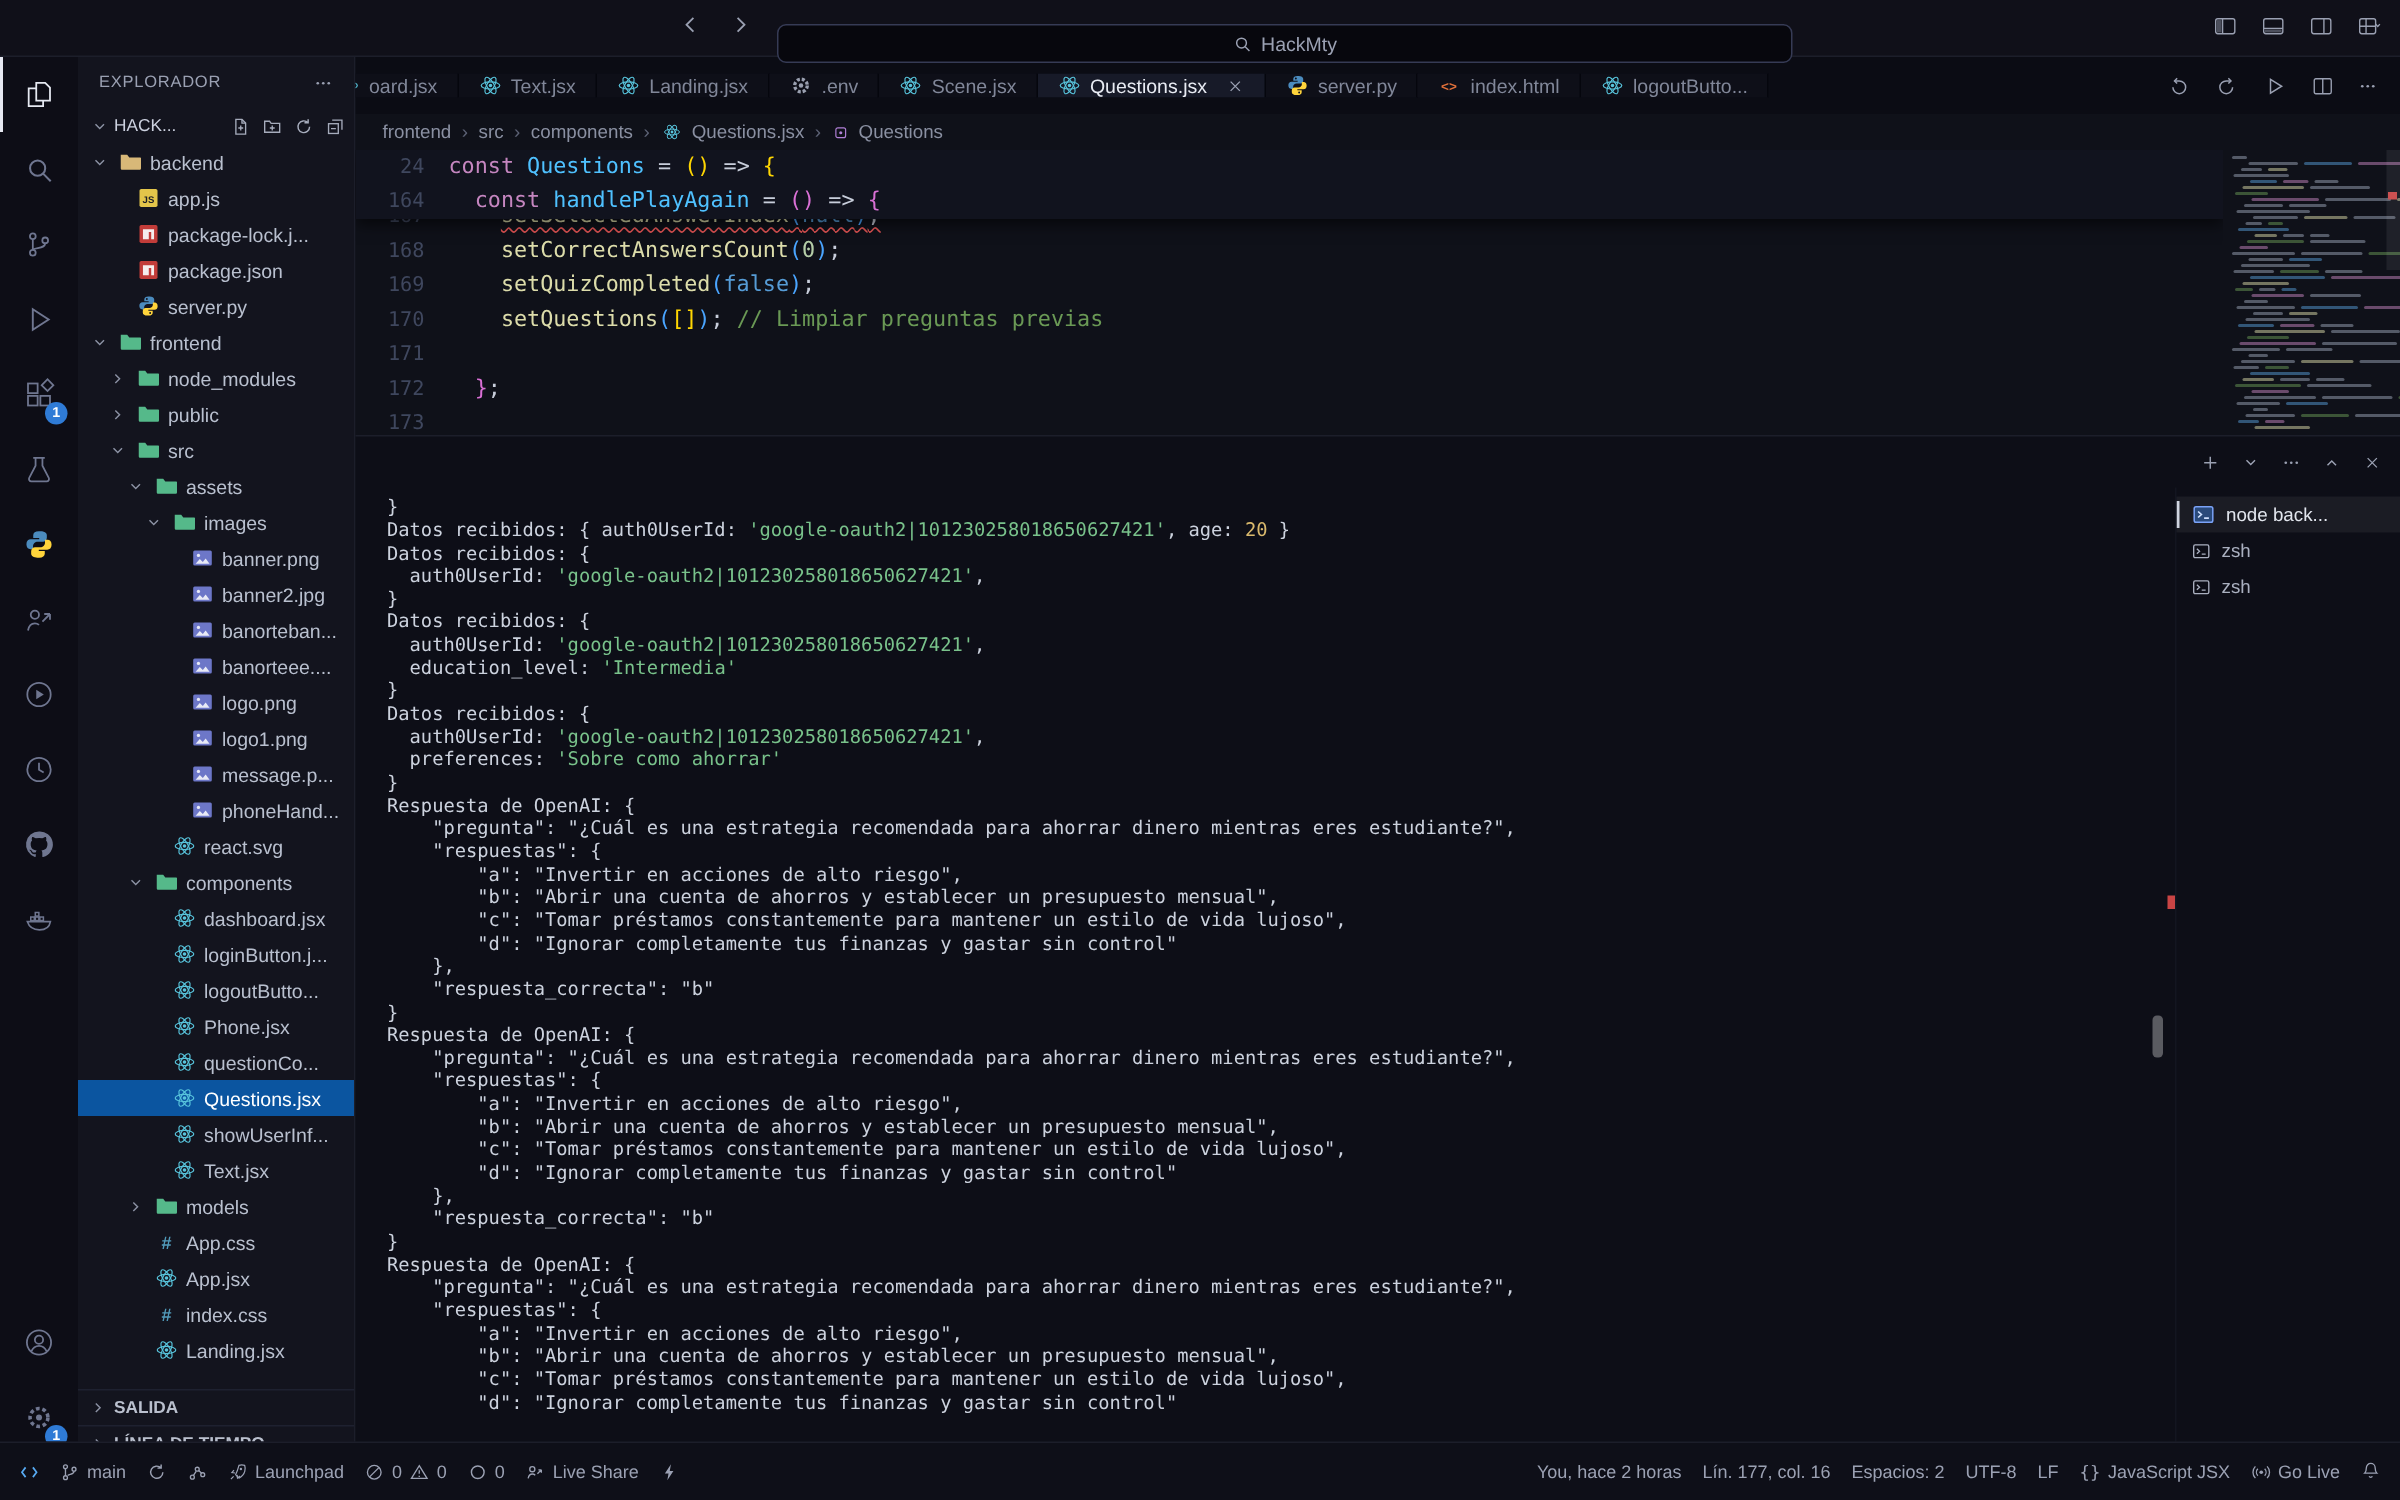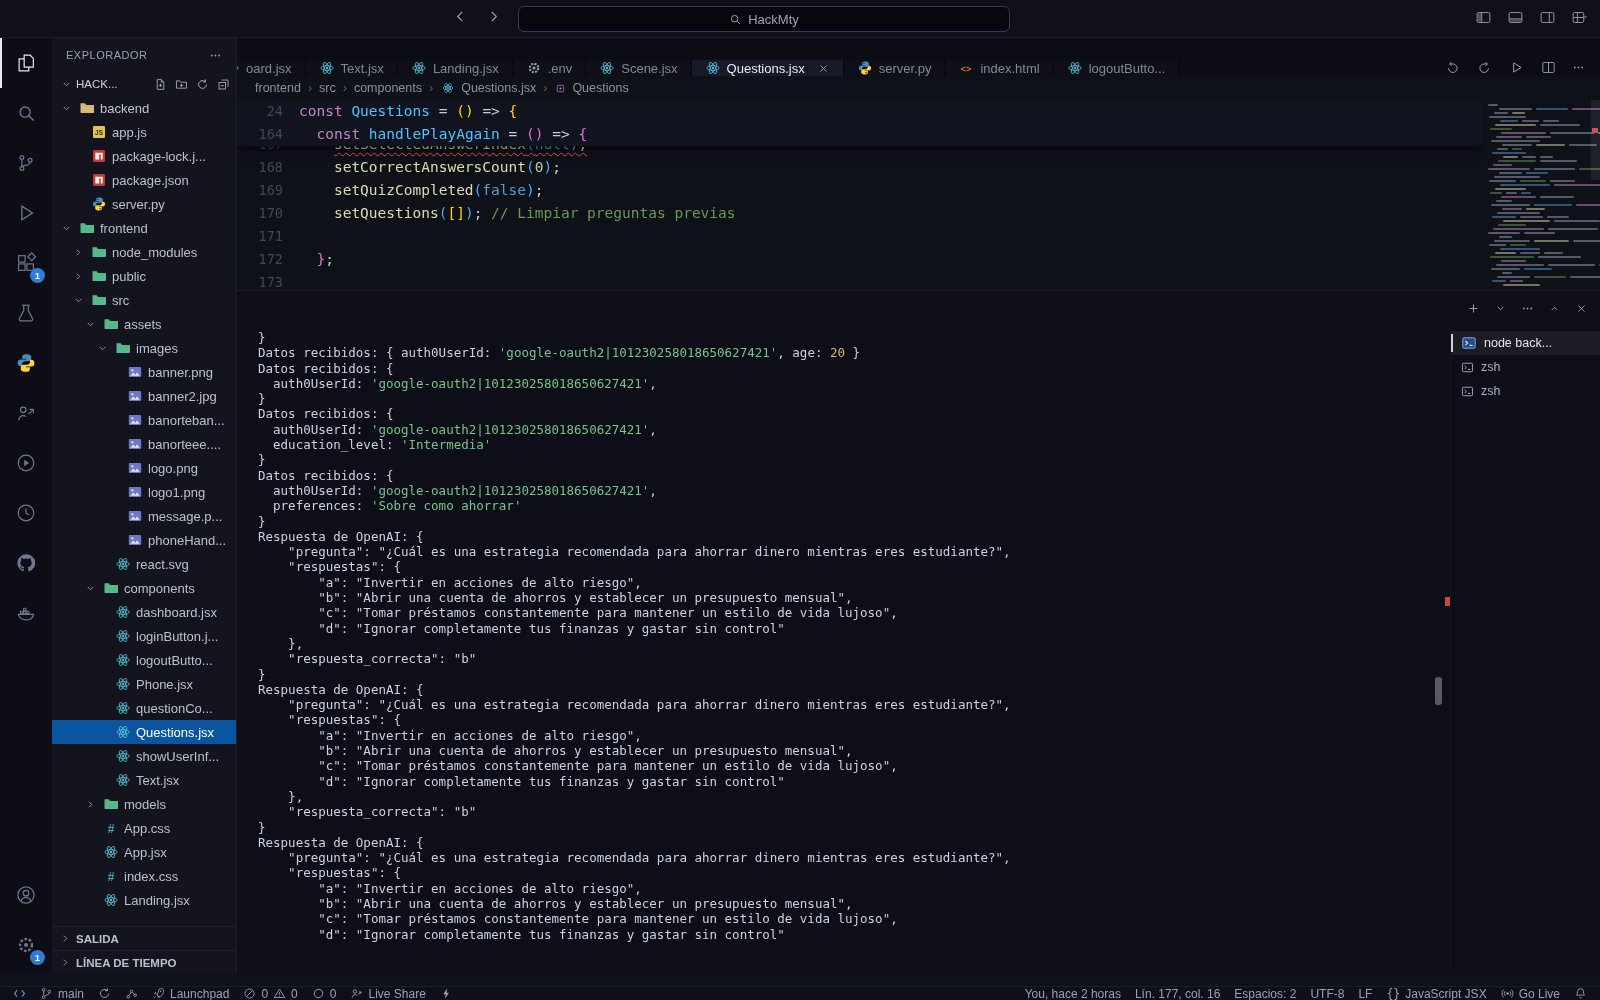--- a/index.html
+++ b/index.html
@@ -3,21 +3,21 @@
 <meta charset="utf-8">
 <style>
   *{box-sizing:border-box;margin:0;padding:0}
   html,body{background:#05050a}
   body{font-family:"Liberation Sans",sans-serif}
   .app{position:relative;width:1600px;height:1000px;background:#0f1119;overflow:hidden;color:#c9cede}
 
   
   .titlebar{position:absolute;top:0;left:0;right:0;height:38px;background:#101019;border-bottom:1px solid #1c1e2a;z-index:5}
   .nav-arrows{position:absolute;left:452px;top:8px;display:flex;gap:16px;color:#9aa0b2}
-  .search-box{position:absolute;left:518px;top:6px;width:492px;height:26px;background:#07070d;border:1px solid #363b55;border-radius:6px;display:flex;align-items:center;justify-content:center;gap:6px;color:#9ba1b3;font-size:13px}
+  .search-box{position:absolute;left:518px;top:16px;width:677px;height:26px;background:#07070d;border:1px solid #363b55;border-radius:6px;display:flex;align-items:center;justify-content:center;gap:6px;color:#9ba1b3;font-size:13px}
   .win-icons{position:absolute;right:12px;top:9px;display:flex;gap:15px;color:#9aa0b2}
 
   
   .workbench{position:absolute;top:38px;bottom:26px;left:0;right:0;display:flex}
 
   .activitybar{width:52px;background:#0d0d16;display:flex;flex-direction:column;align-items:center;flex:none}
   .act-item{width:52px;height:50px;display:flex;align-items:center;justify-content:center;color:#6f7690;position:relative;border-left:2px solid transparent;border-right:2px solid transparent}
   .act-item.active{color:#e6e9f2;border-left-color:#e6e9f2}
   .act-bottom{margin-top:auto;display:flex;flex-direction:column;align-items:center;padding-bottom:4px}
   .badge{position:absolute;right:5px;bottom:5px;min-width:15px;height:15px;border-radius:8px;background:#2f7bd6;color:#fff;font-size:9.5px;font-weight:bold;display:flex;align-items:center;justify-content:center;padding:0 3px}
@@ -30,21 +30,21 @@
   .tree{flex:1;overflow:hidden;font-size:13px}
   .tree-row{height:24px;display:flex;align-items:center;gap:5px;padding-right:4px;color:#b9c0cf;white-space:nowrap;overflow:hidden}
   .tree-row.selected{background:#0b55a0;color:#fff}
   .chev{width:16px;height:16px;flex:none;color:#8a90a2;display:flex;align-items:center;justify-content:center}
   .ficon{width:16px;height:16px;flex:none;display:flex;align-items:center;justify-content:center}
   .section-row{height:24px;display:flex;align-items:center;gap:3px;font-weight:bold;font-size:11.5px;color:#bac0ce;border-top:1px solid #1e2130;padding-left:5px;flex:none}
 
   .main{flex:1;display:flex;flex-direction:column;min-width:0}
 
   
-  .tabbar{height:38px;background:#0b0c14;display:flex;align-items:flex-end;flex:none}
+  .tabbar{height:38px;background:#0b0c14;display:flex;align-items:center;flex:none}
   .tabs{display:flex;overflow:hidden;flex:1}
   .tab{display:flex;align-items:center;gap:6px;padding:0 13px;font-size:13px;color:#818799;background:#0e0f18;border-right:1px solid #05060d;white-space:nowrap;flex:none}
   .tab.active{background:#171a28;color:#e8ebf3}
   .tab.first{margin-left:-26px}
   .tab .close{margin-left:6px;color:#9aa0b2;display:flex}
   .tab-actions{display:flex;align-items:center;gap:15px;padding:0 15px;color:#9aa0b2;flex:none}
 
   .breadcrumb{height:24px;display:flex;align-items:center;gap:7px;padding:0 18px;font-size:12.5px;color:#8a90a2;background:#0f1119;flex:none}
   .bc-sep{color:#5c6275}
   .bc-item{display:flex;align-items:center;gap:5px}
@@ -79,21 +79,21 @@
   .tline{height:15.3px;font:12.5px/15.3px "DejaVu Sans Mono",monospace;white-space:pre}
   .t-w{color:#ccd2de}.t-g{color:#79c28b}.t-y{color:#d9b96d}
   .term-side{width:150px;border-left:1px solid #20233255;padding-top:6px;font-size:12.5px;color:#aab0c0;flex:none}
   .term-item{height:24px;display:flex;align-items:center;gap:7px;padding:0 10px;position:relative;white-space:nowrap;overflow:hidden}
   .term-item.selected{background:rgba(255,255,255,.06);color:#e2e6ee}
   .term-item.selected::before{content:"";position:absolute;left:0;top:3px;bottom:3px;width:2px;background:#cfd4e0}
   .term-thumb{position:absolute;right:158px;top:352px;width:7px;height:28px;background:rgba(255,255,255,.32);border-radius:3px}
   .term-mark{position:absolute;right:150px;top:272px;width:5px;height:9px;background:#c94444}
 
   
-  .statusbar{position:absolute;left:0;right:0;bottom:0;height:14px;background:#0e0f18;border-top:1px solid #1c1e2a;display:flex;align-items:center;font-size:12px;color:#9ba1b3;padding:0 6px;z-index:5}
+  .statusbar{position:absolute;left:0;right:0;bottom:0;height:39px;background:#0e0f18;border-top:1px solid #1c1e2a;display:flex;align-items:center;font-size:12px;color:#9ba1b3;padding:0 6px;z-index:5}
   .sb-item{display:flex;align-items:center;gap:5px;padding:0 7px;height:100%;white-space:nowrap}
   .sb-item.remote{color:#57aaf2}
   .sb-right{margin-left:auto;display:flex}
   .sb-braces{font-family:"DejaVu Sans Mono",monospace;font-size:11.5px}
 
   .ic{width:16px;height:16px;display:block}
   .si{width:13px;height:13px;display:block}
   .ti{width:17px;height:17px;display:block}
   .ai{width:22px;height:22px;display:block}
   .ic13{width:13px;height:13px;display:block}

